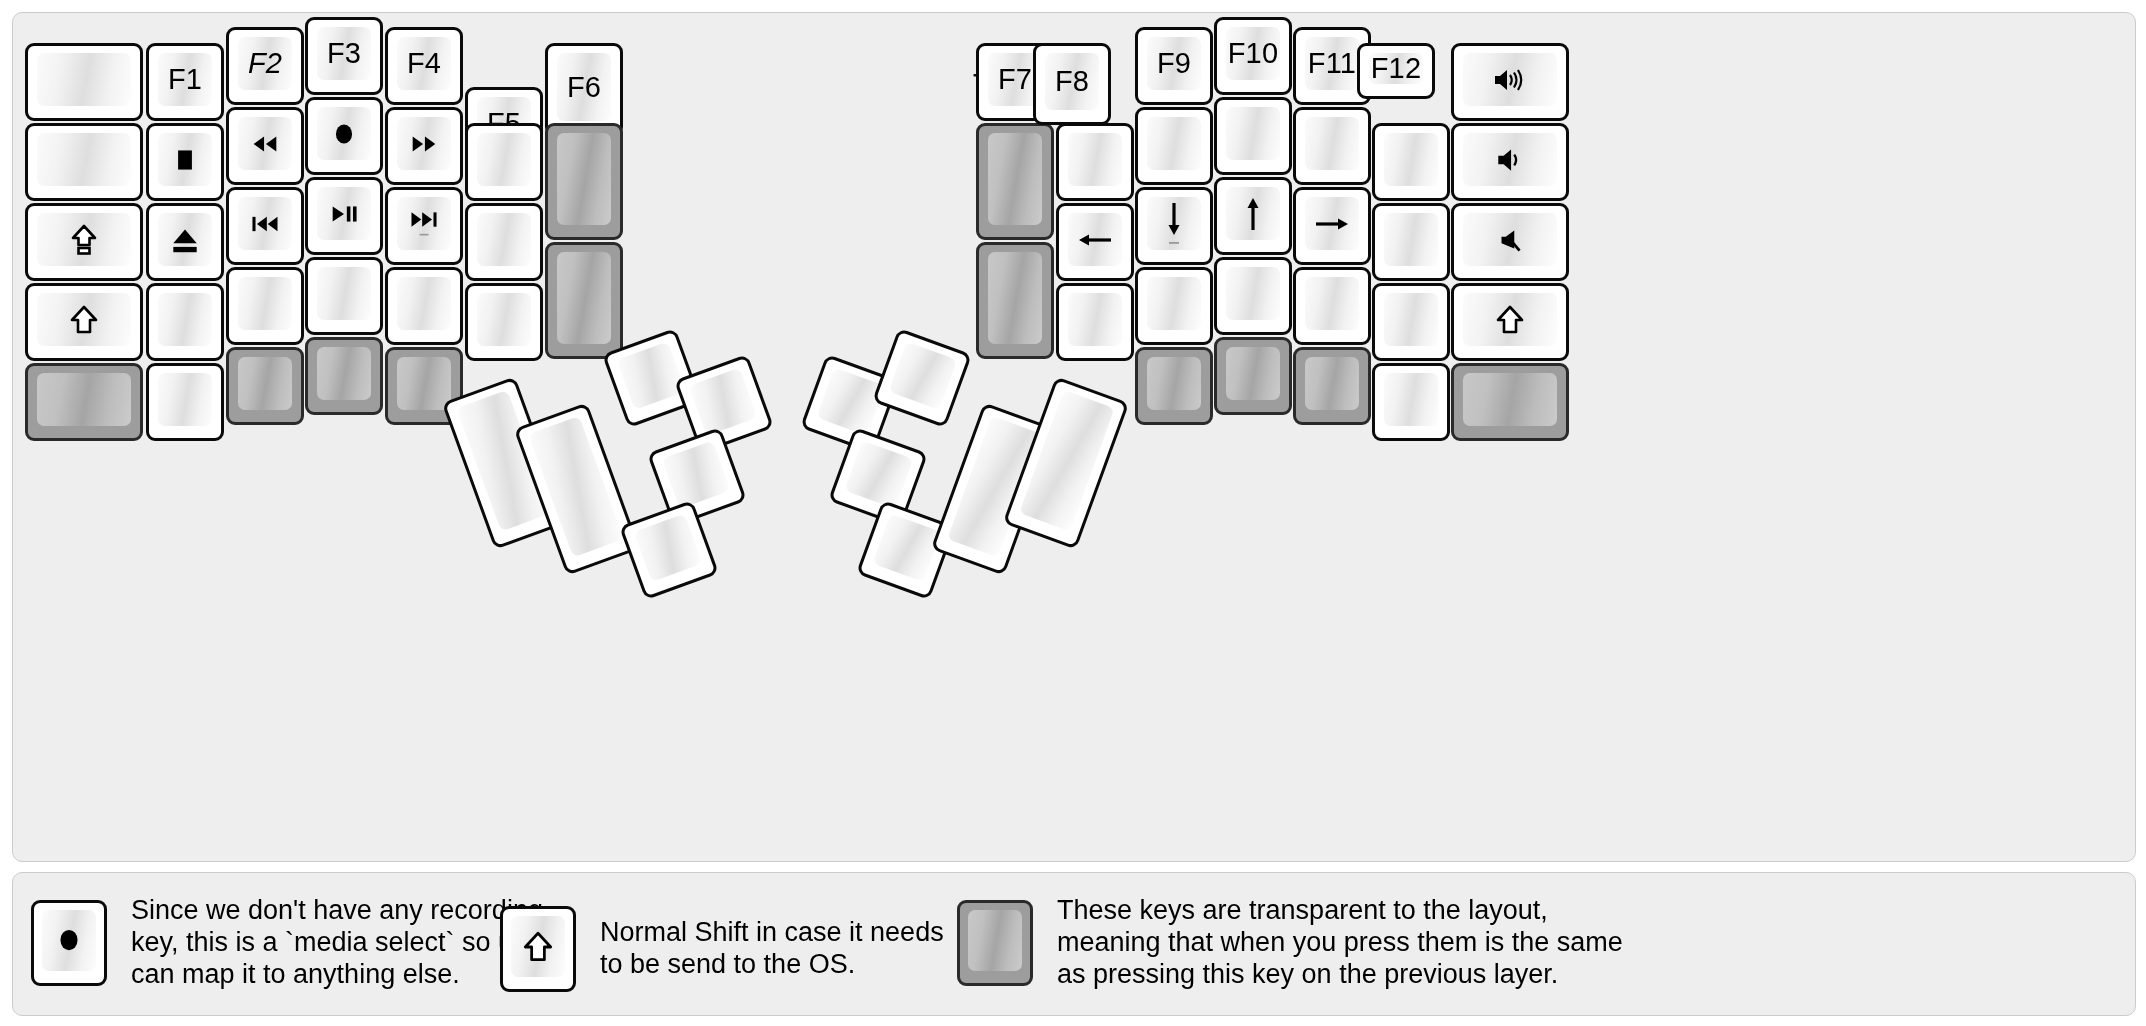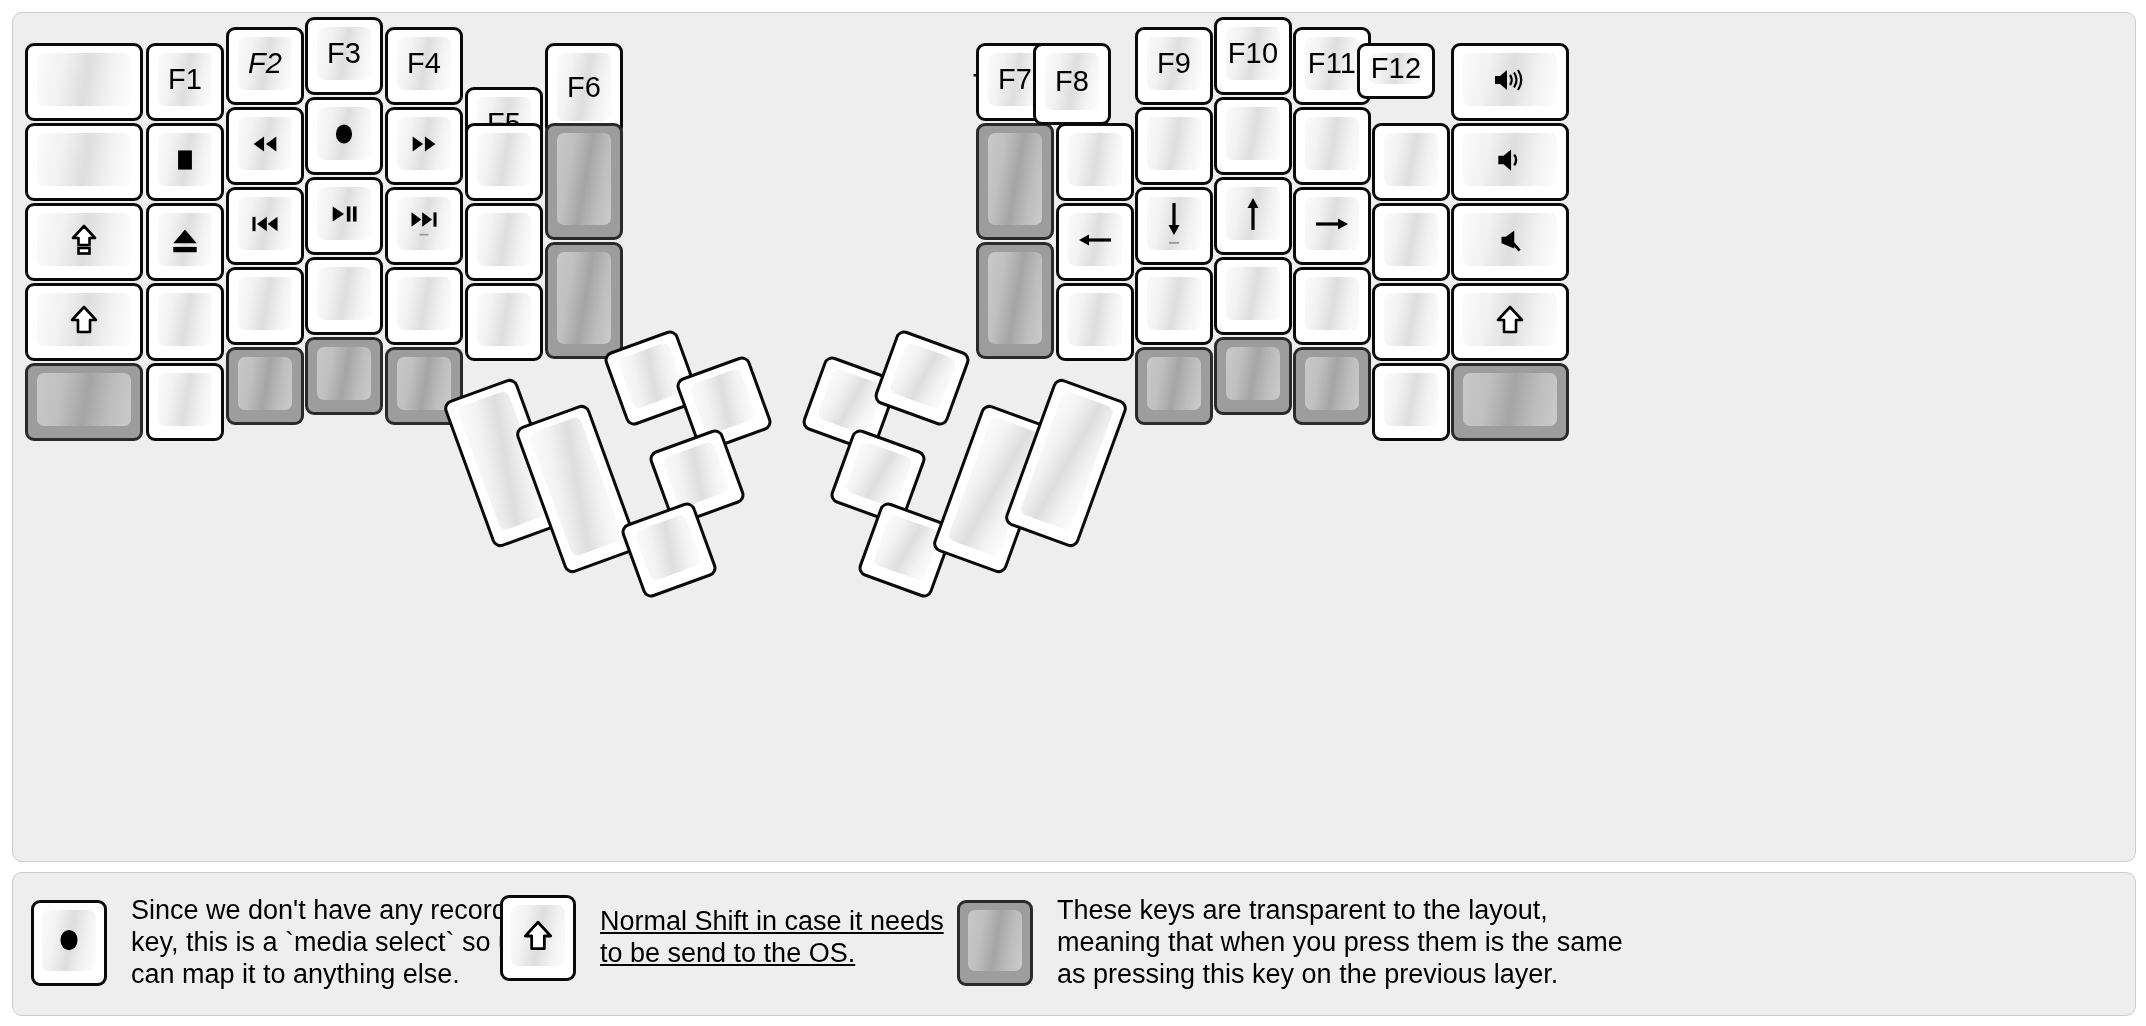--- a/index.html
+++ b/index.html
@@ -435,21 +435,21 @@
               <svg width="36" height="36" viewBox="0 0 32 32">
                 <ellipse cx="16" cy="16" rx="7.6" ry="9" fill="#000"></ellipse>
               </svg>
             </span>
           </div>
         </div>
         <div class="legtext">Since we don't have any recording
 key, this is a `media select` so user
 can map it to anything else.</div>
       </div>
-      <div class="legrow" style="left: 487px; top: 22px; text-decoration: underline;">
+      <div class="legrow" style="left: 487px; top: 33px;">
         <div class="legkey">
           <div class="inner">
             <span>
               <svg width="36" height="36" viewBox="0 0 32 34">
                 <path d="M16 4 L28 17 H22 V29 H10 V17 H4 Z" fill="#fff" stroke="#000" stroke-width="2.6" stroke-linejoin="round"></path>
               </svg>
             </span>
           </div>
         </div>
         <div class="legtext">Normal Shift in case it needs

